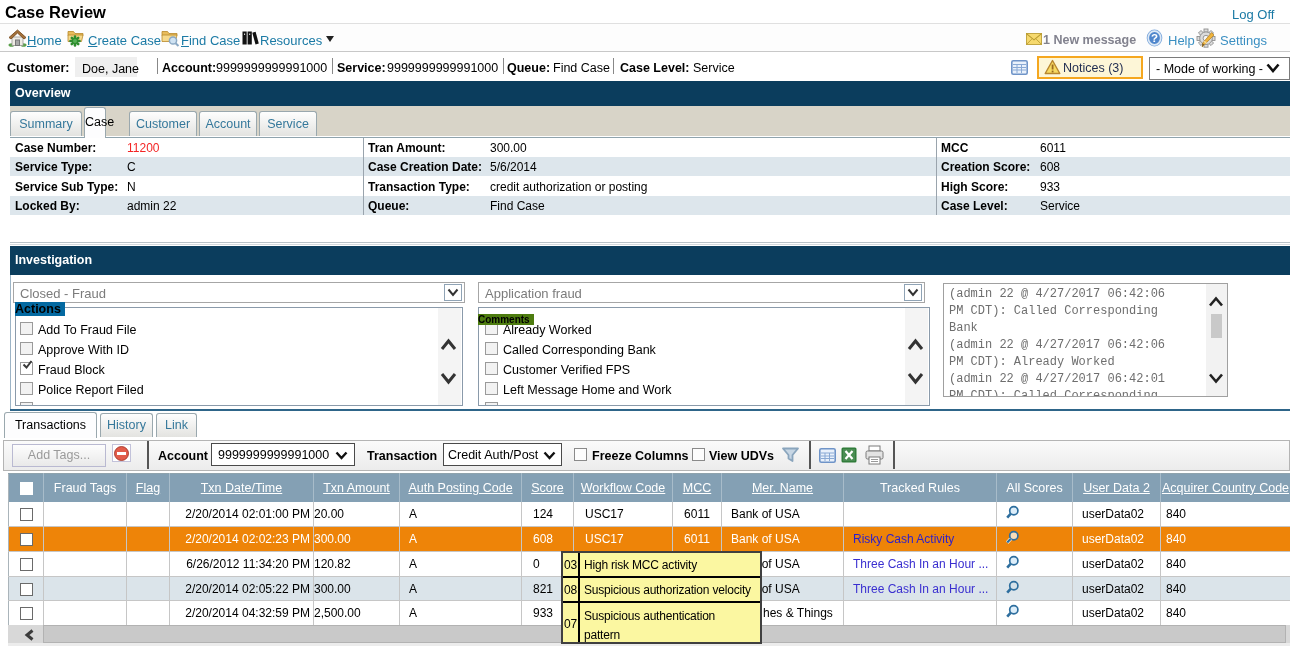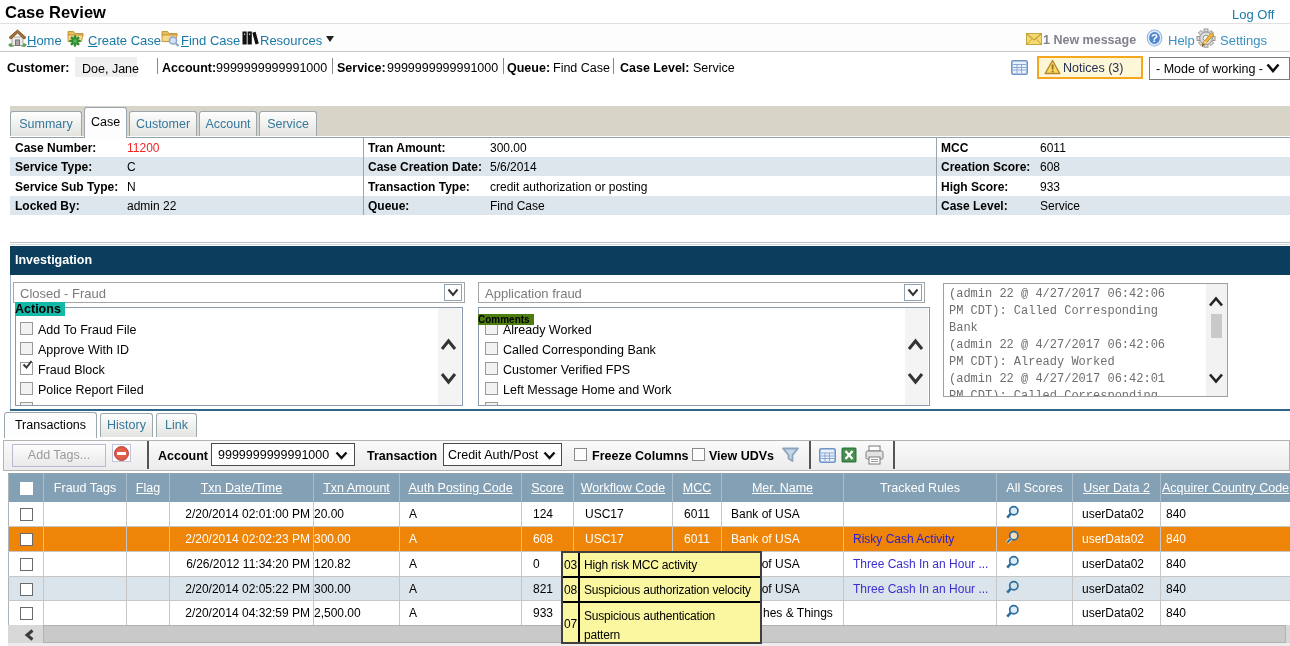--- a/index.html
+++ b/index.html
@@ -128,23 +128,26 @@
       <rect x="7.7" y="5.5" width="1.8" height="5" fill="#9a6a1e"></rect>
       <rect x="7.7" y="11.6" width="1.8" height="1.8" fill="#9a6a1e"></rect>
     </svg>
 <div class="a" style="left:1063px;top:61px;font-size:12.5px;color:#1f2c50">Notices (3)</div>
 <div class="a" style="left:1149px;top:57px;width:141px;height:23px;border:1px solid #7b7b7b;background:#fff"></div>
 <div class="a" style="left:1156px;top:62px;font-size:12.5px">- Mode of working -</div>
 <svg class="a" style="left:1266px;top:63px" width="14" height="10" viewBox="0 0 14 10">
       <polyline points="1.5,1.5 7,8 12.5,1.5" fill="none" stroke="#111" stroke-width="2.6"></polyline>
     </svg>
 
+<div class="a navy" style="left:10px;top:81px;width:1280px;height:25px;">
+      <span style="position:absolute;left:5px;top:5px;font-size:12.5px">Overview</span>
+    </div>
 <div class="a" style="left:10px;top:106px;width:1280px;height:31px;background:#d8d4c8;border-bottom:1px solid #fff"></div>
 <div class="tab" style="left:10px;top:111px;width:72px;height:25px;line-height:25px;font-size:12.5px">Summary</div>
-<div class="tab on" style="left:84px;top:107px;width:43px;height:31px;line-height:28px;font-size:12.5px;z-index:2">Case</div>
+<div class="tab on" style="left:84px;top:107px;width:22px;height:31px;line-height:28px;font-size:12.5px;z-index:2">Case</div>
 <div class="tab" style="left:129px;top:111px;width:68px;height:25px;line-height:25px;font-size:12.5px">Customer</div>
 <div class="tab" style="left:199px;top:111px;width:58px;height:25px;line-height:25px;font-size:12.5px">Account</div>
 <div class="tab" style="left:259px;top:111px;width:58px;height:25px;line-height:25px;font-size:12.5px">Service</div>
 
 <div class="a" style="left:10px;top:137px;width:1280px;height:1px;background:#8fa3ad"></div>
 <div class="a" style="left:10px;top:138px;width:1280px;height:19px;background:#fff"></div>
 <div class="a" style="left:10px;top:157px;width:1280px;height:19px;background:#dde6ec"></div>
 <div class="a" style="left:10px;top:176px;width:1280px;height:20px;background:#fff"></div>
 <div class="a" style="left:10px;top:196px;width:1280px;height:19px;background:#dde6ec"></div>
 <div class="a" style="left:363px;top:138px;width:1px;height:77px;background:#9aa4ad"></div>
@@ -224,21 +227,21 @@
   <div style="position:absolute;left:22px;top:75px;font-size:12.5px">Police Report Filed</div>
   <div style="position:absolute;left:4px;top:94px;width:13px;height:13px;border:1px solid #9a9a9a;background:#f2f2f2"></div>
   <div style="position:absolute;right:1px;top:0;width:23px;height:97px;background:#f4f4f4"></div>
   <svg style="position:absolute;right:5px;top:30px" width="17" height="14" viewBox="0 0 17 14">
         <polyline points="2,11 8.5,3 15,11" fill="none" stroke="#333" stroke-width="3"></polyline>
       </svg>
   <svg style="position:absolute;right:5px;top:63px" width="17" height="14" viewBox="0 0 17 14">
         <polyline points="2,3 8.5,11 15,3" fill="none" stroke="#333" stroke-width="3"></polyline>
       </svg>
 </div>
-<div class="a b" style="left:15px;top:302px;background:#14b8a6;padding-right:4px;font-size:12.5px">Actions</div>
+<div class="a b" style="left:15px;top:302px;background:#0369a1;padding-right:4px;font-size:12.5px">Actions</div>
 
 <div class="a" style="left:478px;top:307px;width:452px;height:99px;border:1px solid #8a9aaa;overflow:hidden">
   <div style="position:absolute;left:6px;top:14px;width:13px;height:13px;border:1px solid #9a9a9a;background:#f2f2f2"></div>
   <div style="position:absolute;left:24px;top:15px;font-size:12.5px">Already Worked</div>
   <div style="position:absolute;left:6px;top:34px;width:13px;height:13px;border:1px solid #9a9a9a;background:#f2f2f2"></div>
   <div style="position:absolute;left:24px;top:35px;font-size:12.5px">Called Corresponding Bank</div>
   <div style="position:absolute;left:6px;top:54px;width:13px;height:13px;border:1px solid #9a9a9a;background:#f2f2f2"></div>
   <div style="position:absolute;left:24px;top:55px;font-size:12.5px">Customer Verified FPS</div>
   <div style="position:absolute;left:6px;top:74px;width:13px;height:13px;border:1px solid #9a9a9a;background:#f2f2f2"></div>
   <div style="position:absolute;left:24px;top:75px;font-size:12.5px">Left Message Home and Work</div>

